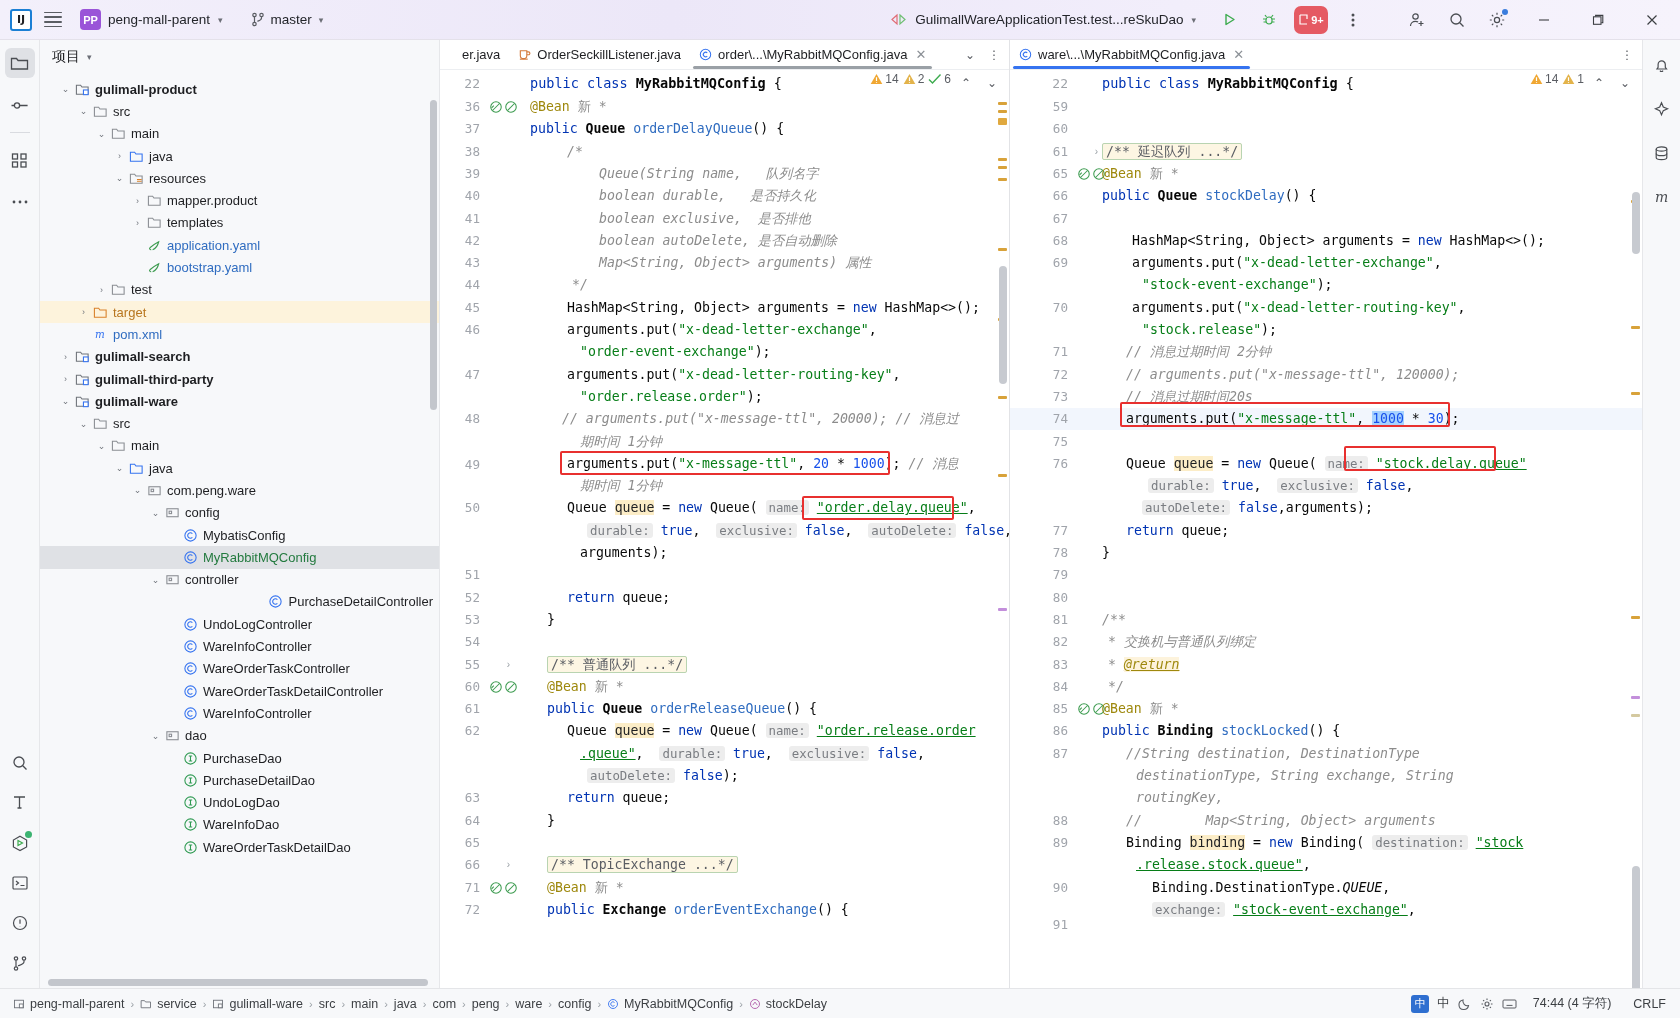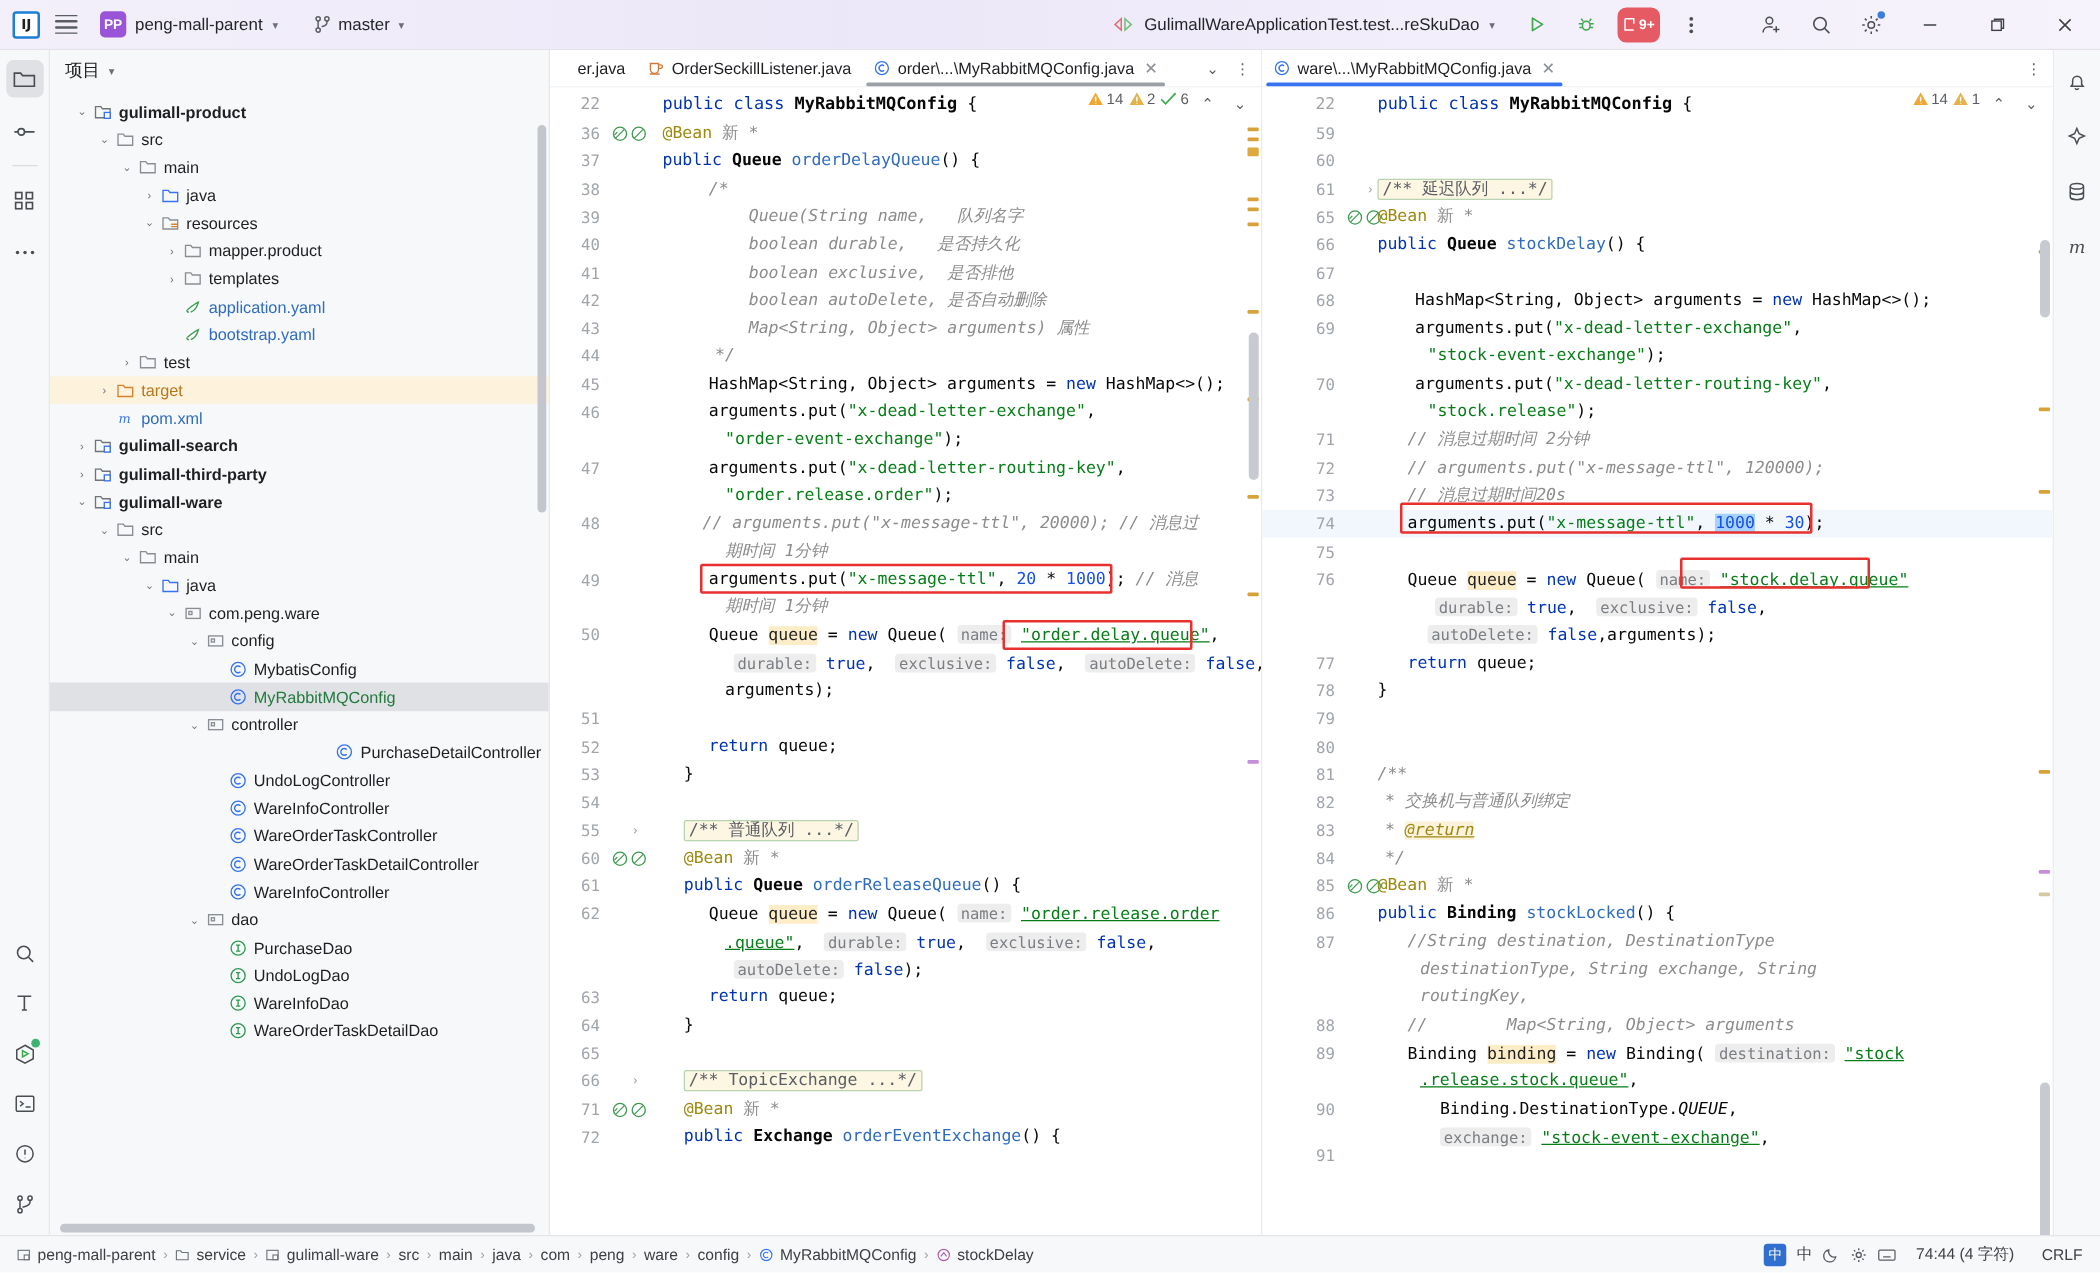--- a/index.html
+++ b/index.html
@@ -673,20 +673,30 @@
           </div>
           <div class="trow" style="padding-left: 126px;">
             <span class="twist"></span>
             <span class="ticon">
               <svg width="15" height="15" viewBox="0 0 16 16" fill="none" stroke-width="1.15" stroke="#2f9a52">
                 <circle cx="8" cy="8" r="6"></circle>
                 <path d="M6.2 5.4h3.6M8 5.4v5.2M6.2 10.6h3.6"></path>
               </svg>
             </span>
             <span class="tlabel ">PurchaseDao</span>
+          </div>
+          <div class="trow" style="padding-left: 126px;">
+            <span class="twist"></span>
+            <span class="ticon">
+              <svg width="15" height="15" viewBox="0 0 16 16" fill="none" stroke-width="1.15" stroke="#2f9a52">
+                <circle cx="8" cy="8" r="6"></circle>
+                <path d="M6.2 5.4h3.6M8 5.4v5.2M6.2 10.6h3.6"></path>
+              </svg>
+            </span>
+            <span class="tlabel ">PurchaseDetailDao</span>
           </div>
           <div class="trow" style="padding-left: 126px;">
             <span class="twist"></span>
             <span class="ticon">
               <svg width="15" height="15" viewBox="0 0 16 16" fill="none" stroke-width="1.15" stroke="#2f9a52">
                 <circle cx="8" cy="8" r="6"></circle>
                 <path d="M6.2 5.4h3.6M8 5.4v5.2M6.2 10.6h3.6"></path>
               </svg>
             </span>
             <span class="tlabel ">UndoLogDao</span>

